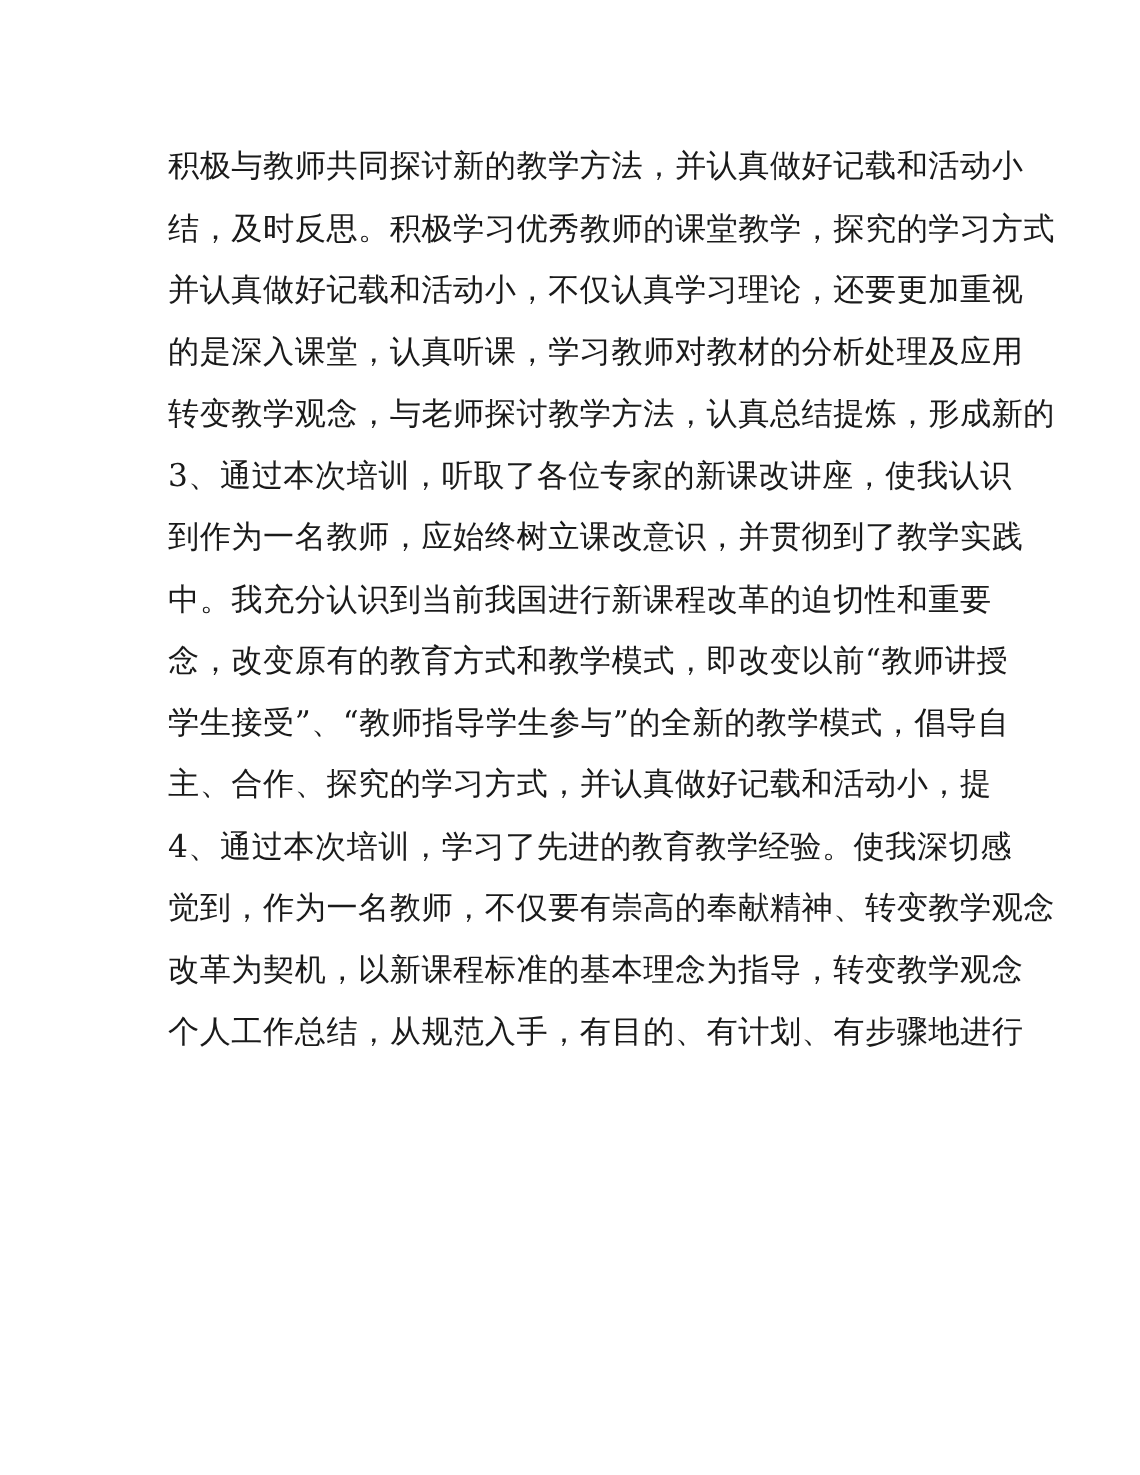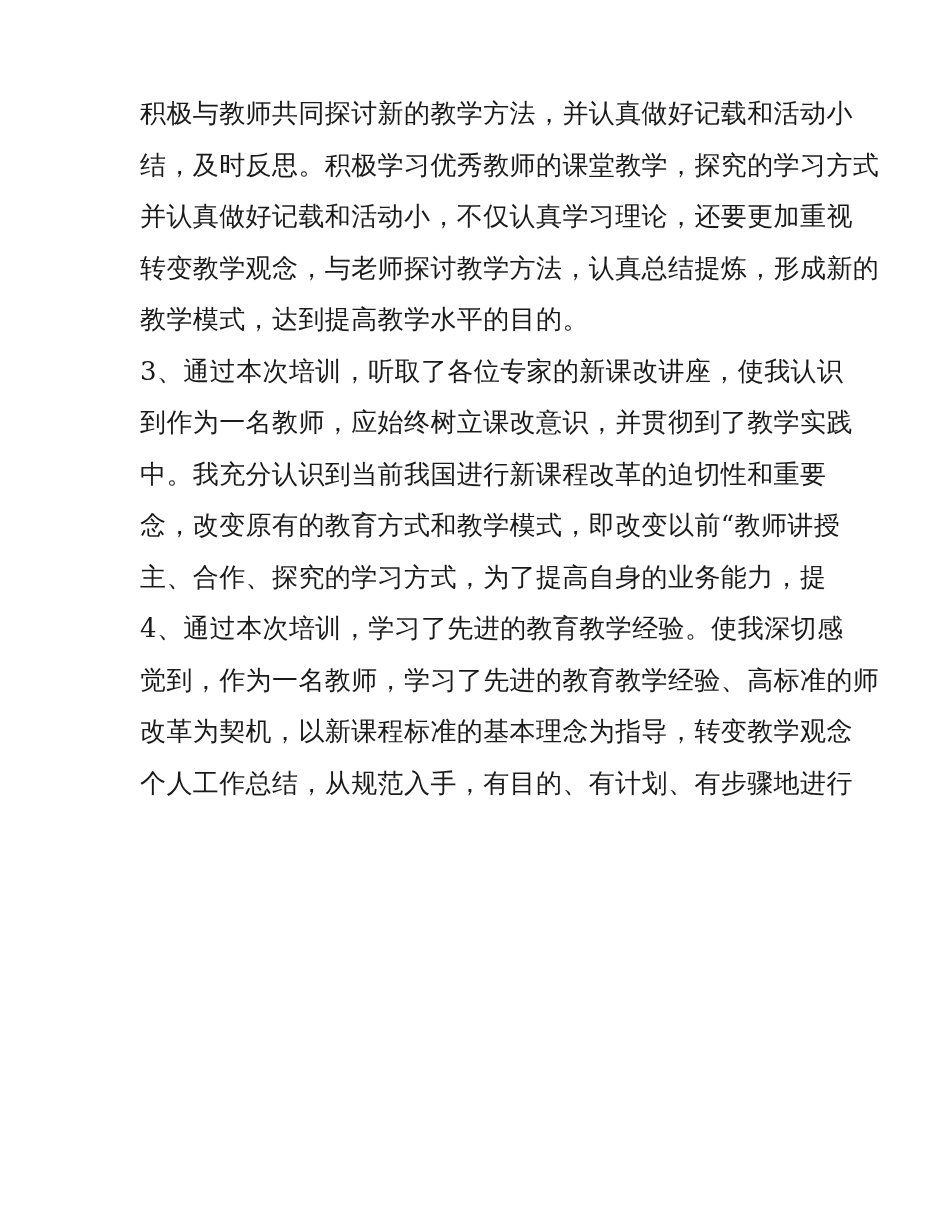--- a/index.html
+++ b/index.html
@@ -11,42 +11,43 @@
       width: 950px;
       height: 1229px;
       position: relative;
       overflow: hidden;
       font-family: "DejaVu Serif", "Liberation Serif", serif;
       color: #1a1a1a;
     }
     .page {
       position: absolute;
       left: 140px;
-      top: 88px;
+      top: 114px;
       width: 680px;
     }
     .line {
       height: 51.5px;
       line-height: 51.5px;
       font-size: 26px;
       white-space: nowrap;
       letter-spacing: 0.4px;
     }
   </style>
 </head>
 <body>
 
 <div class="page">
   <div class="line">积极与教师共同探讨新的教学方法，并认真做好记载和活动小</div>
   <div class="line">结，及时反思。积极学习优秀教师的课堂教学，探究的学习方式</div>
   <div class="line">并认真做好记载和活动小，不仅认真学习理论，还要更加重视</div>
+  <div class="line">的是深入课堂，认真听课，学习教师对教材的分析处理及应用</div>
   <div class="line">转变教学观念，与老师探讨教学方法，认真总结提炼，形成新的</div>
-  <div class="line">教学模式，达到提高教学水平的目的。</div>
   <div class="line">3、通过本次培训，听取了各位专家的新课改讲座，使我认识</div>
   <div class="line">到作为一名教师，应始终树立课改意识，并贯彻到了教学实践</div>
   <div class="line">中。我充分认识到当前我国进行新课程改革的迫切性和重要</div>
   <div class="line">念，改变原有的教育方式和教学模式，即改变以前“教师讲授</div>
-  <div class="line">主、合作、探究的学习方式，为了提高自身的业务能力，提</div>
+  <div class="line">学生接受”、“教师指导学生参与”的全新的教学模式，倡导自</div>
+  <div class="line">主、合作、探究的学习方式，并认真做好记载和活动小，提</div>
   <div class="line">4、通过本次培训，学习了先进的教育教学经验。使我深切感</div>
-  <div class="line">觉到，作为一名教师，学习了先进的教育教学经验、高标准的师</div>
+  <div class="line">觉到，作为一名教师，不仅要有崇高的奉献精神、转变教学观念</div>
   <div class="line">改革为契机，以新课程标准的基本理念为指导，转变教学观念</div>
   <div class="line">个人工作总结，从规范入手，有目的、有计划、有步骤地进行</div>
 </div>
 
 </body></html>

